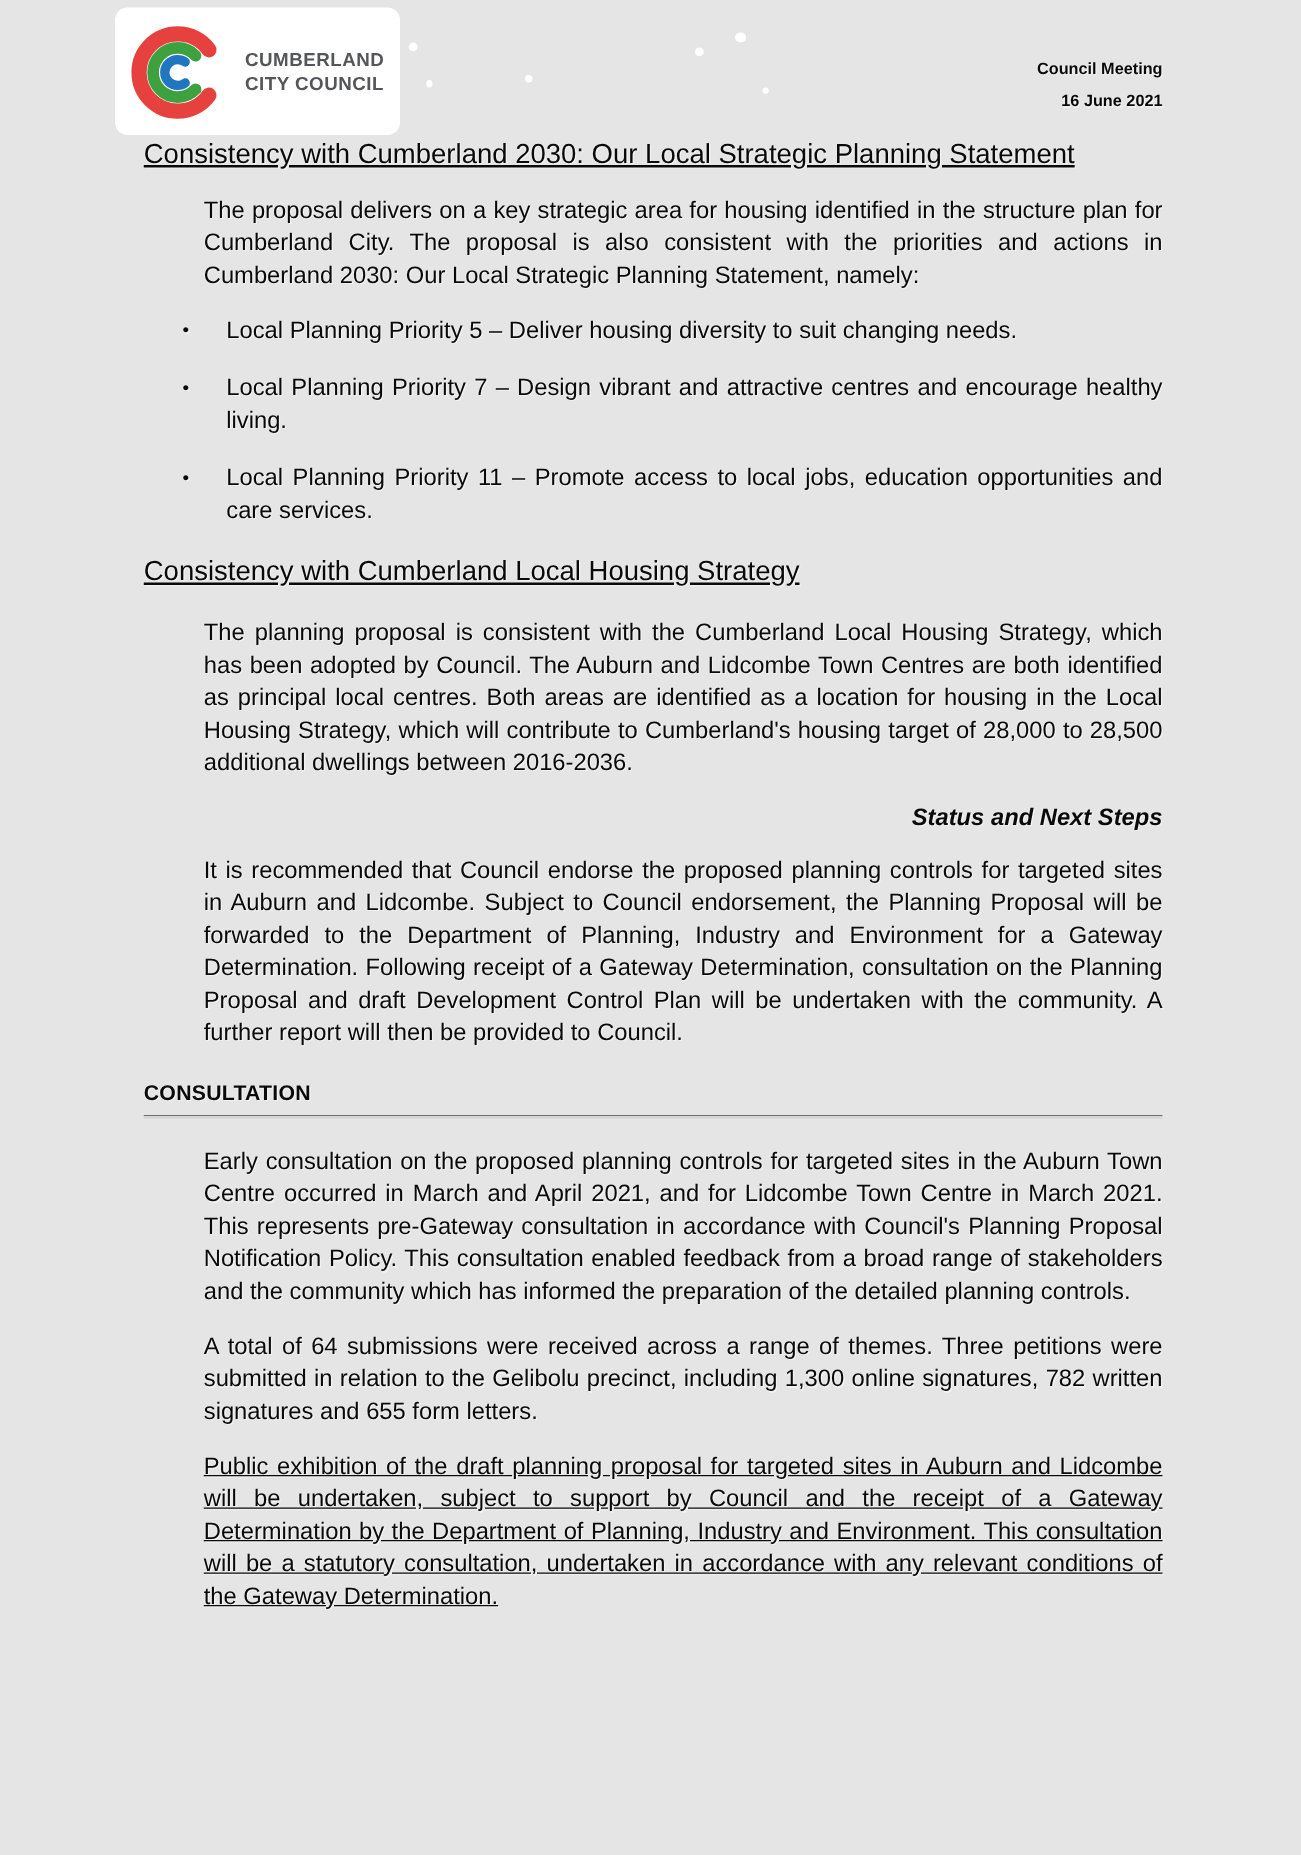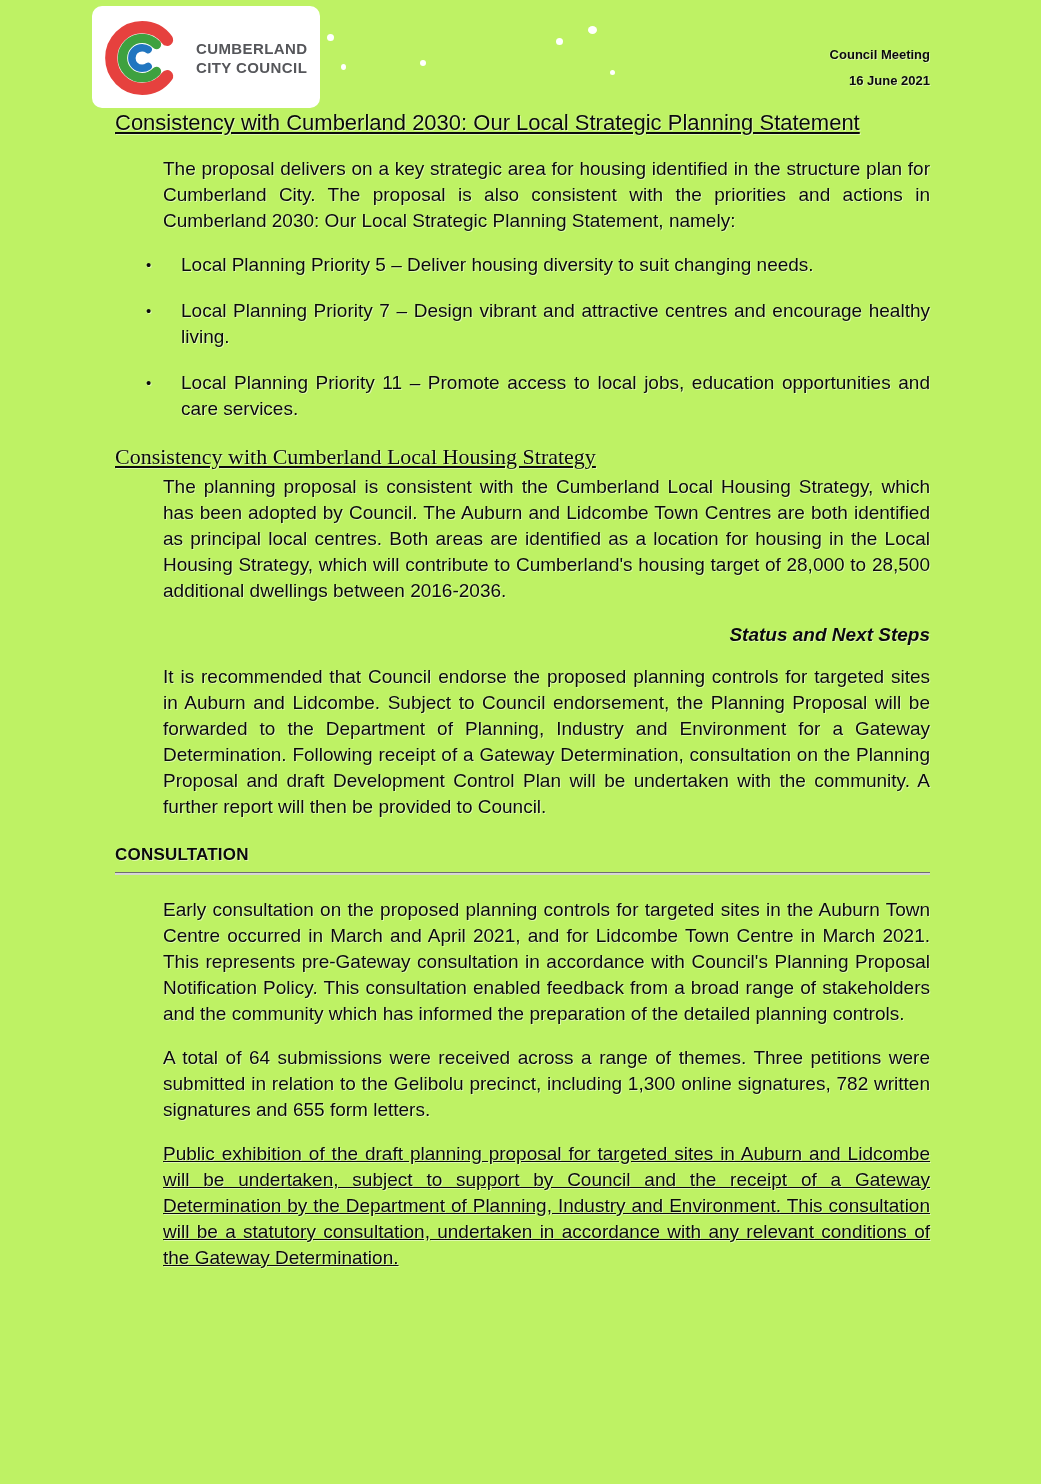--- a/index.html
+++ b/index.html
@@ -1,20 +1,20 @@
 <!DOCTYPE html>
 <html><head>
 <meta charset="utf-8">
 <style>
   * { margin:0; padding:0; box-sizing:border-box; }
   html,body { background:#7f7f7f; }
   .page {
     position:relative;
     width:1041px; height:1484px;
-    background:#bef264;
+    background:#e5e5e5;
     font-family:"Liberation Sans","DejaVu Sans",sans-serif;
     color:#0a0a0a;
     overflow:hidden;
   }
   .halo { text-shadow: 1px 1px 0 rgba(255,255,255,.5), -1px 0 0 rgba(255,255,255,.18); }
 
   
   .logo-bg {
     position:absolute; left:92px; top:6px;
     width:228px; height:102px;
@@ -38,21 +38,21 @@
   
   .main { position:absolute; left:115px; top:0; width:815px; font-size:19px; line-height:26px; }
   .h-und { font-size:22px; font-weight:normal; text-decoration:underline; line-height:26px; }
   #h-lsps { margin-top:110px; margin-bottom:20px; }
   .para { text-align:justify;margin-left:48px; }
   #p-lsps { margin-bottom:18px; }
   ul.blist { list-style:none; }
   ul.blist li { position:relative; padding-left:66px; text-align:justify; margin-bottom:20px; }
   ul.blist li:last-child { margin-bottom:0; }
   ul.blist .bmark { position:absolute; left:31px; top:0; font-size:15px; }
-  #h-lhs { margin-top:22px; margin-bottom:4px;font-family:Liberation Serif, serif; }
+  #h-lhs { margin-top:22px; margin-bottom:24px; }
   #p-lhs { margin-bottom:18px; }
   .h-bi { font-size:19px; font-weight:bold; font-style:italic; line-height:26px; margin-top:10px; margin-bottom:16px;text-align:right; }
   #p-status { margin-bottom:18px; }
   .h-sec { font-size:17px; font-weight:bold; line-height:26px; margin-top:22px; letter-spacing:.2px; }
   .sec-rule { height:3px; margin-top:4px;
     background:linear-gradient(to bottom, #6f6f6f 0 34%, #d6d6d6 34% 100%); }
   #p-con1 { margin-top:22px; margin-bottom:18px; }
   #p-con2 { margin-bottom:18px; }
   #p-con3 { margin-top:6px;text-decoration:underline; }
 

